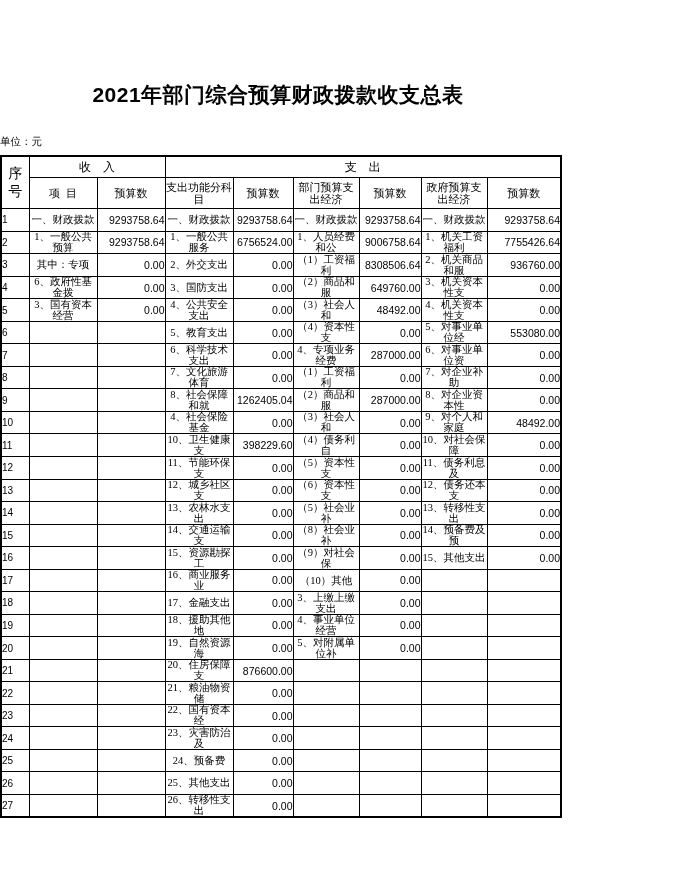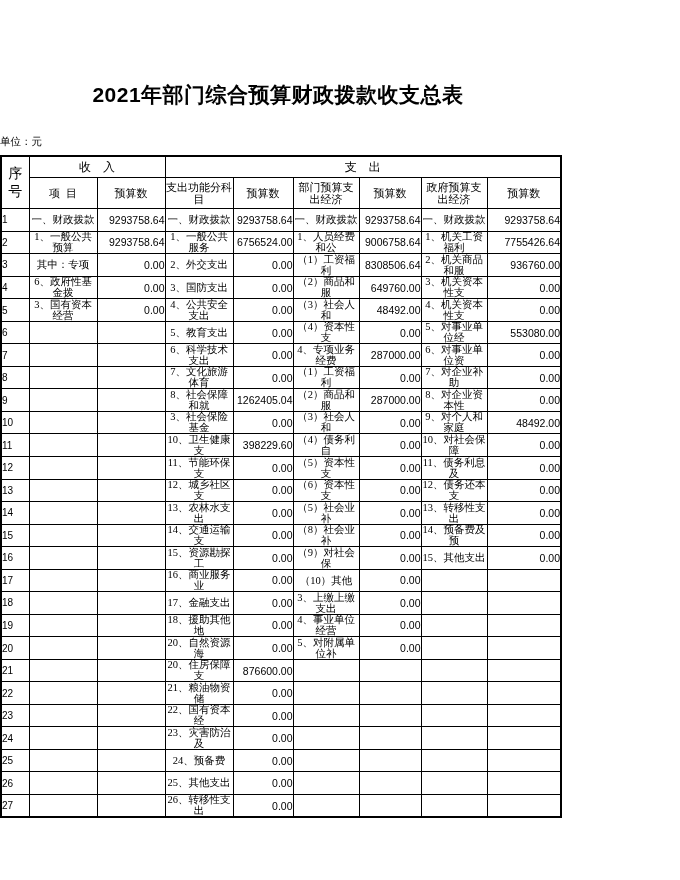--- a/index.html
+++ b/index.html
@@ -343,21 +343,21 @@
             </td>
             <td class="c-num">0.00</td>
           </tr>
           <tr class="body-row">
             <td class="c-seq">10</td>
             <td class="c-label">
               <span class="lbl"></span>
             </td>
             <td class="c-num"></td>
             <td class="c-label">
-              <span class="lbl">3、社会保险基金</span>
+              <span class="lbl">4、社会保险基金</span>
             </td>
             <td class="c-num">0.00</td>
             <td class="c-label">
               <span class="lbl">（3）社会人和</span>
             </td>
             <td class="c-num">0.00</td>
             <td class="c-label">
               <span class="lbl">9、对个人和家庭</span>
             </td>
             <td class="c-num">48492.00</td>
@@ -533,21 +533,21 @@
             </td>
             <td class="c-num"></td>
           </tr>
           <tr class="body-row">
             <td class="c-seq">20</td>
             <td class="c-label">
               <span class="lbl"></span>
             </td>
             <td class="c-num"></td>
             <td class="c-label">
-              <span class="lbl">20、自然资源海</span>
+              <span class="lbl">19、自然资源海</span>
             </td>
             <td class="c-num">0.00</td>
             <td class="c-label">
               <span class="lbl">5、对附属单位补</span>
             </td>
             <td class="c-num">0.00</td>
             <td class="c-label">
               <span class="lbl"></span>
             </td>
             <td class="c-num"></td>

